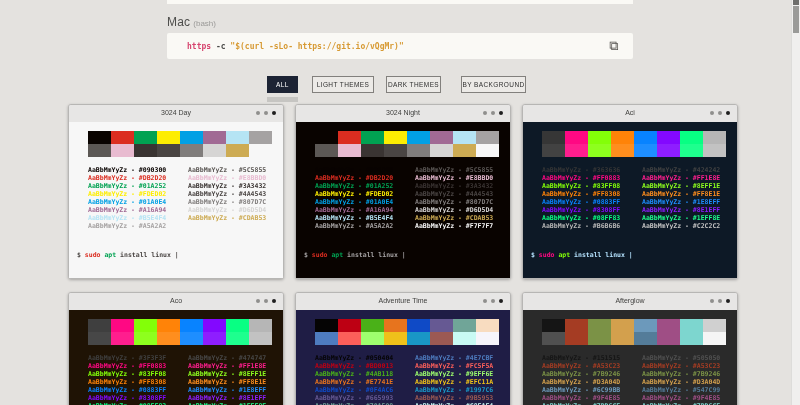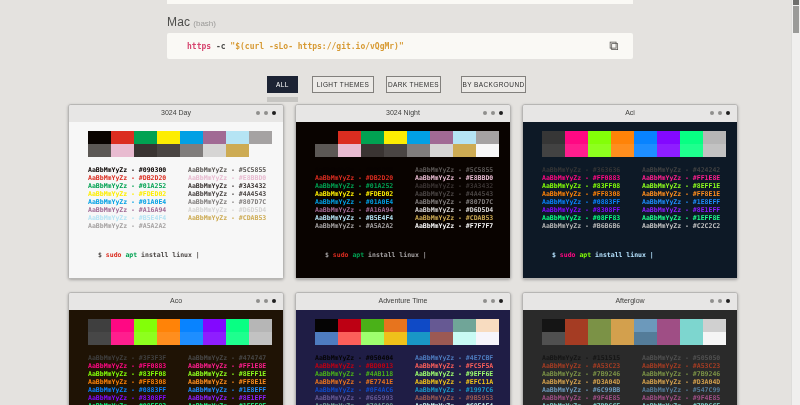--- a/index.html
+++ b/index.html
@@ -36,21 +36,21 @@
   .tb-title{position:absolute;left:0;right:0;top:4px;text-align:center;font-size:7px;color:#3e3e3c;}
   .tb-dots{position:absolute;right:7px;top:6px;display:flex;gap:4px;}
   .tb-dots i{display:block;width:4px;height:4px;border-radius:50%;background:#8f8f8d;}
   .tb-dots i:last-child{background:#1f1f1f;}
   .term{position:absolute;left:0;top:17px;right:0;bottom:0;overflow:hidden;}
   .swatches{position:absolute;left:19px;top:9px;width:184px;display:flex;flex-wrap:wrap;}
   .swatches i{display:block;width:23px;height:13px;}
   .pcol{position:absolute;top:44px;font:700 6.5px "DejaVu Sans Mono",monospace;line-height:8px;white-space:pre;}
   .pcol.left{left:19px;} .pcol.right{left:119px;}
   .pcol div{height:8px;}
-  .prompt{position:absolute;left:29px;top:129px;font:700 6.5px "DejaVu Sans Mono",monospace;white-space:pre;text-align:center;}
+  .prompt{position:absolute;left:8px;top:129px;font:700 6.5px "DejaVu Sans Mono",monospace;white-space:pre;text-align:center;}
 </style>
 </head>
 <body>
 
 <div class="top-strip"></div>
 
 <div class="heading">
   <span class="h-main">Mac</span><span class="h-sub">(bash)</span>
 </div>
 

